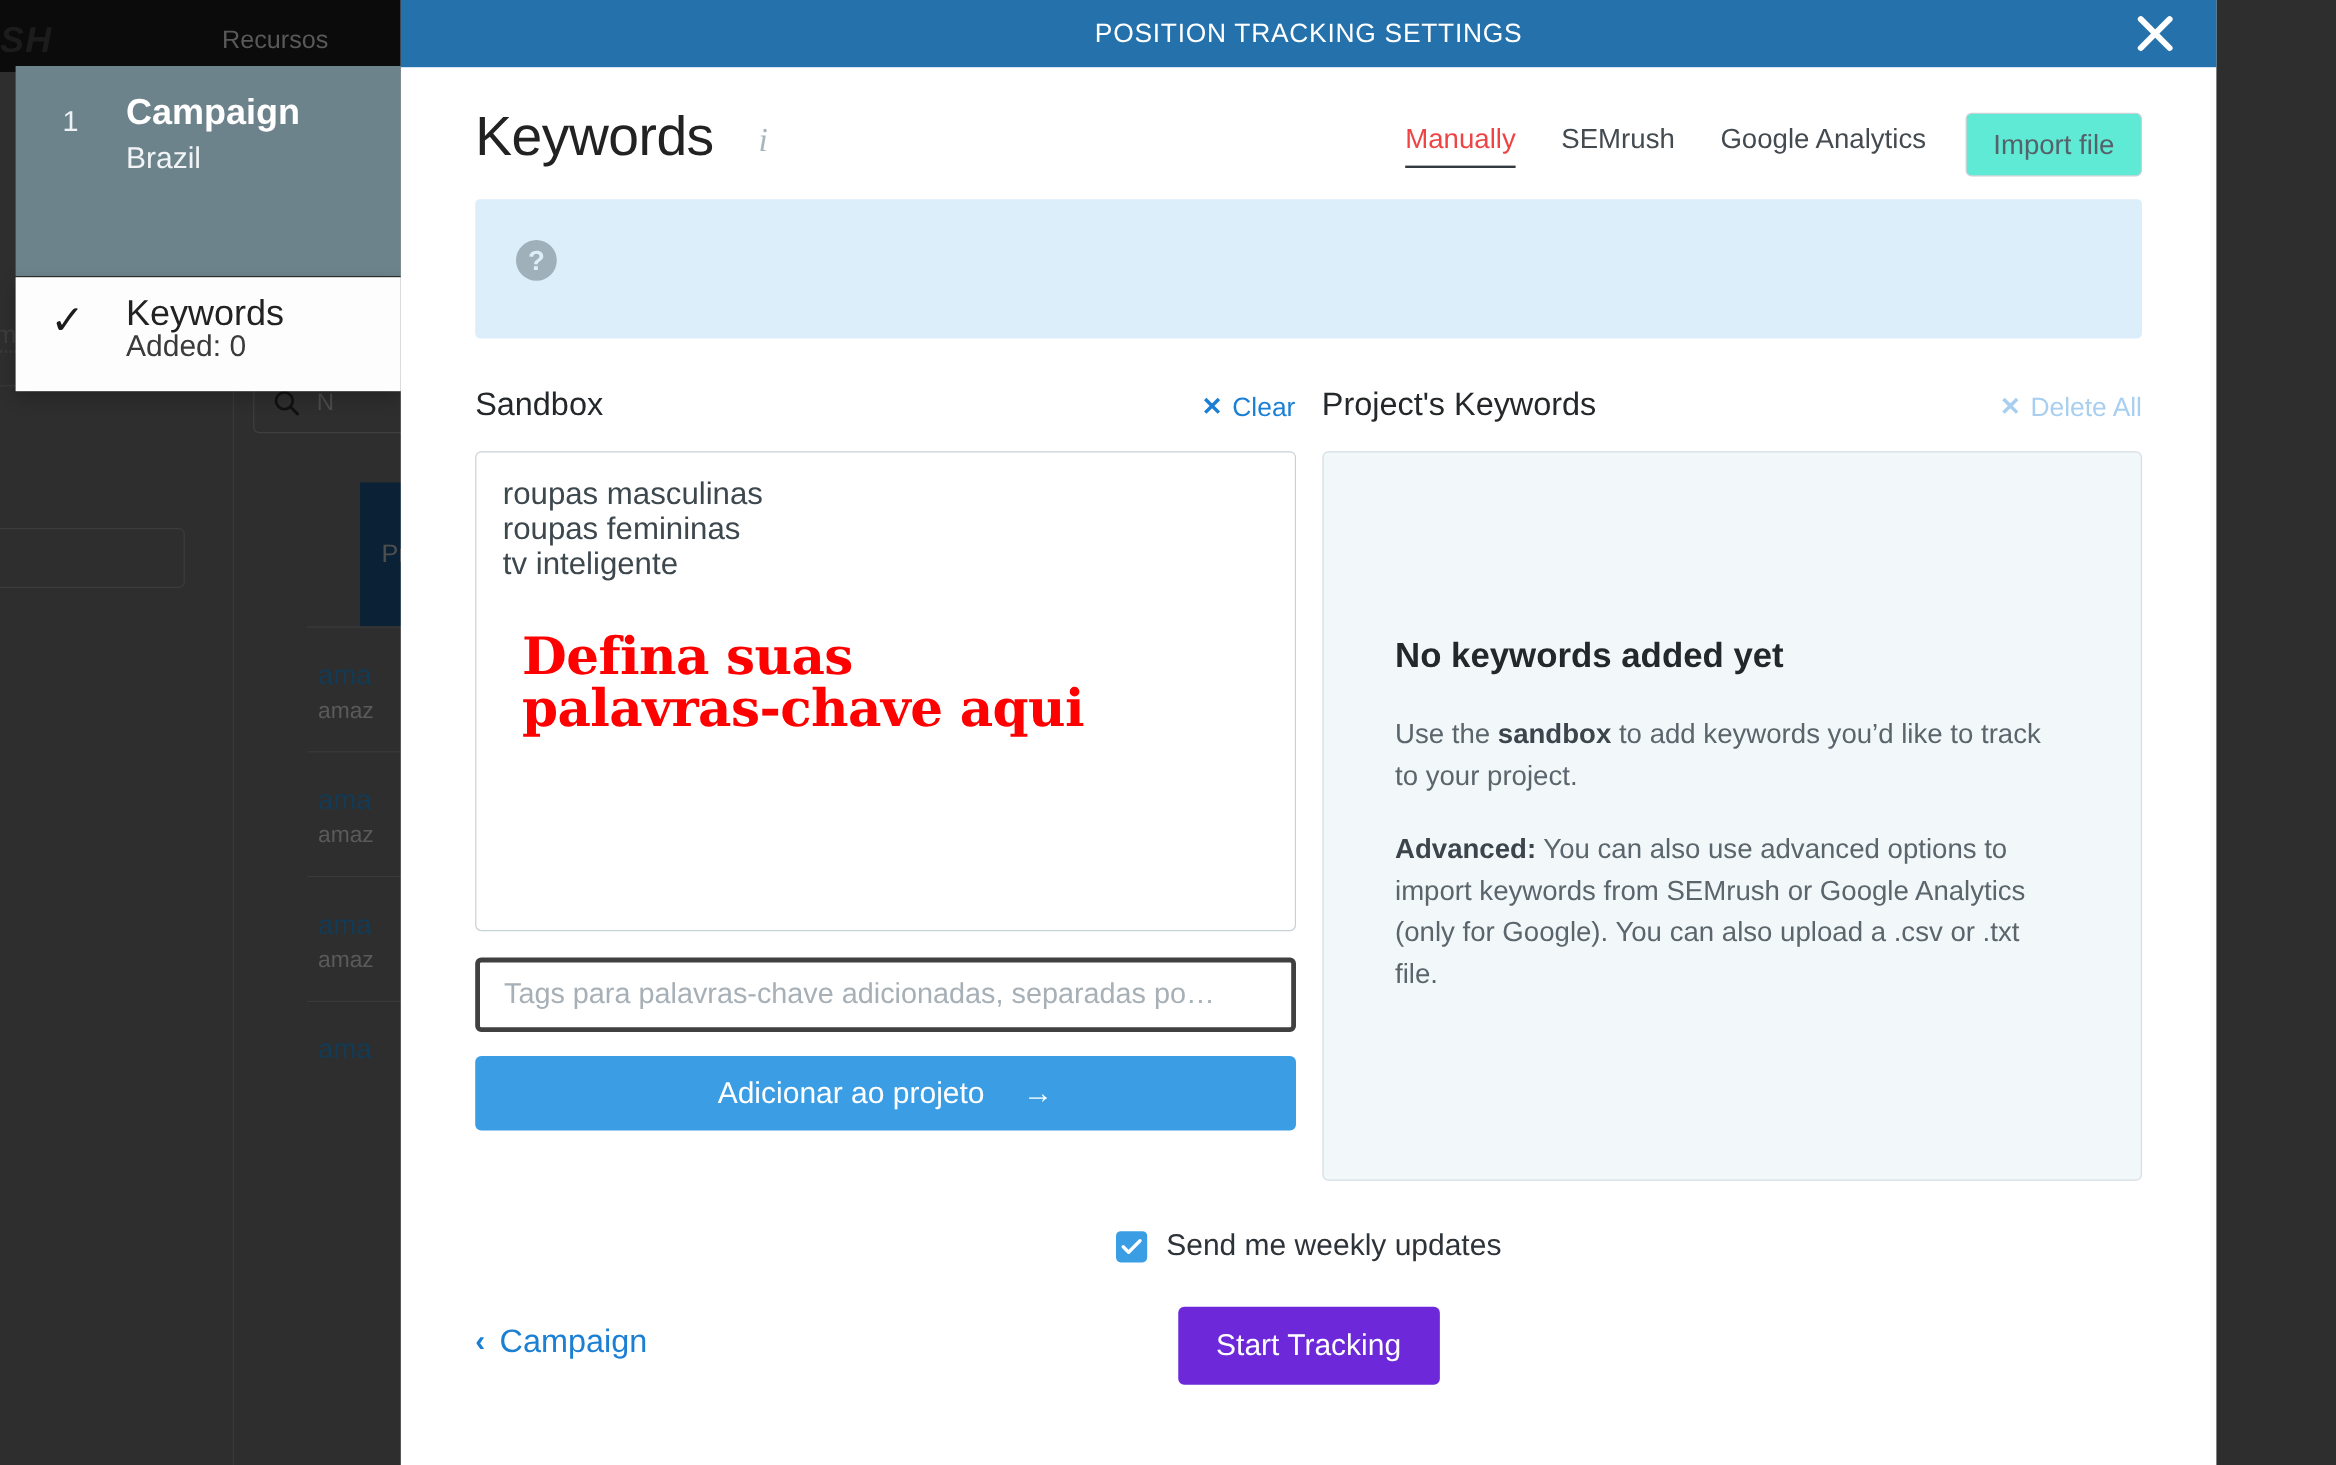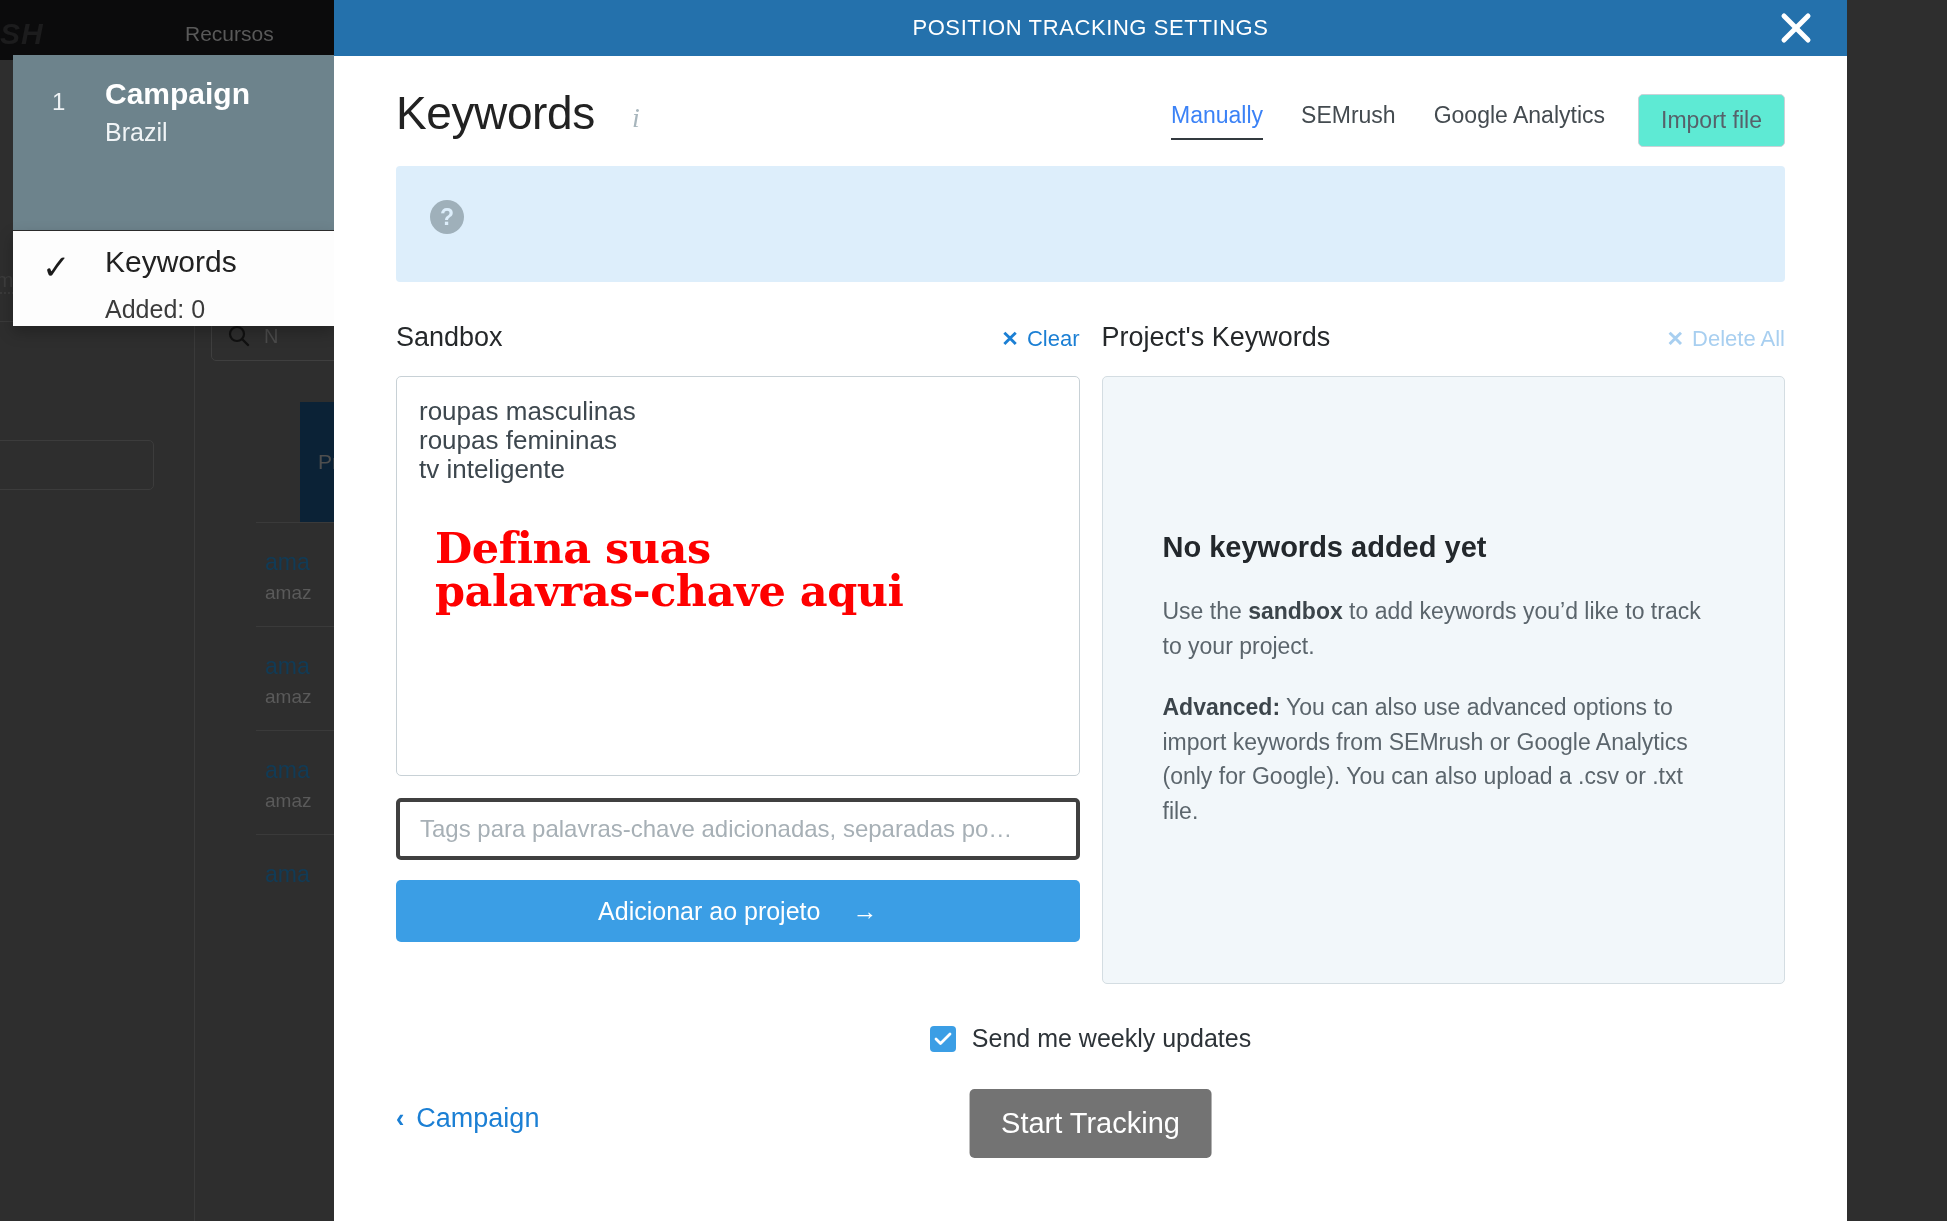--- a/index.html
+++ b/index.html
@@ -122,21 +122,21 @@
   }
   .tabs {
     position: absolute; right: 180px; top: 46px;
     display: flex; align-items: flex-start; gap: 38px;
   }
   .tab {
     font-size: 23px; color: #444b50; cursor: pointer;
     padding-bottom: 9px; white-space: nowrap;
   }
   .tab.active {
-    color: #3b82f6;
+    color: #ef4444;
     border-bottom: 2px solid #333a3f;
     text-align: right;
   }
   .import-btn {
     position: absolute; right: 0; top: 38px;
     border: 1px solid #c9d2d7; border-radius: 5px;
     background: #5eead4;
     padding: 12px 22px;
     font-size: 23px; color: #56616a;
     cursor: pointer;
@@ -261,22 +261,22 @@
     margin-top: 36px; height: 90px;
   }
   .back-link {
     position: absolute; left: 0; top: 14px;
     font-size: 27px; color: #1b7fd4; cursor: pointer;
     display: inline-flex; align-items: center; gap: 12px;
   }
   .back-link .chev { font-size: 25px; font-weight: 700; }
   .start-btn {
     position: absolute; left: 50%; transform: translateX(-50%); top: 0;
-    background: #737373; border: none; border-radius: 5px;
-    color: #ffffff; font-size: 29px;
+    background: #6d28d9; border: none; border-radius: 5px;
+    color: #ffffff; font-size: 25px;
     font-family: "Liberation Sans", sans-serif;
     padding: 18px 32px;
     cursor: pointer;
   }
 </style>
 </head>
 <body>
 
 <div id="backdrop">
   <div class="bg-topbar"></div>
@@ -319,21 +319,21 @@
   </div>
 
   <div style="position:absolute;left:13px;top:55px;width:321px;height:175px;background:#6d838c;z-index:5;">
     <span style="position:absolute;left:39px;top:33px;font-size:24px;color:#eef2f4;">1</span>
     <span style="position:absolute;left:92px;top:22px;font-size:30px;font-weight:700;color:#ffffff;">Campaign</span>
     <span style="position:absolute;left:92px;top:63px;font-size:25px;color:#f0f4f6;">Brazil</span>
   </div>
   <div style="position:absolute;left:13px;top:231px;width:321px;height:95px;background:#fdfdfd;z-index:5;box-shadow:0 6px 14px rgba(0,0,0,.25);">
     <span style="position:absolute;left:29px;top:19px;font-size:34px;color:#1b1b1b;line-height:1;">✓</span>
     <span style="position:absolute;left:92px;top:14px;font-size:30px;color:#222;">Keywords</span>
-    <span style="position:absolute;left:92px;top:64px;font-size:25px;color:#3b3b3b;">Added: 0</span>
+    <span style="position:absolute;left:92px;top:44px;font-size:25px;color:#3b3b3b;">Added: 0</span>
   </div>
 </div>
 
 <div id="modal">
 
   <div class="modal-header">
     <div class="modal-title">POSITION TRACKING SETTINGS</div>
     <div class="modal-close">
       <svg width="34" height="34" viewBox="0 0 34 34">
         <line x1="5" y1="5" x2="29" y2="29" stroke="#ffffff" stroke-width="5" stroke-linecap="round"></line>

